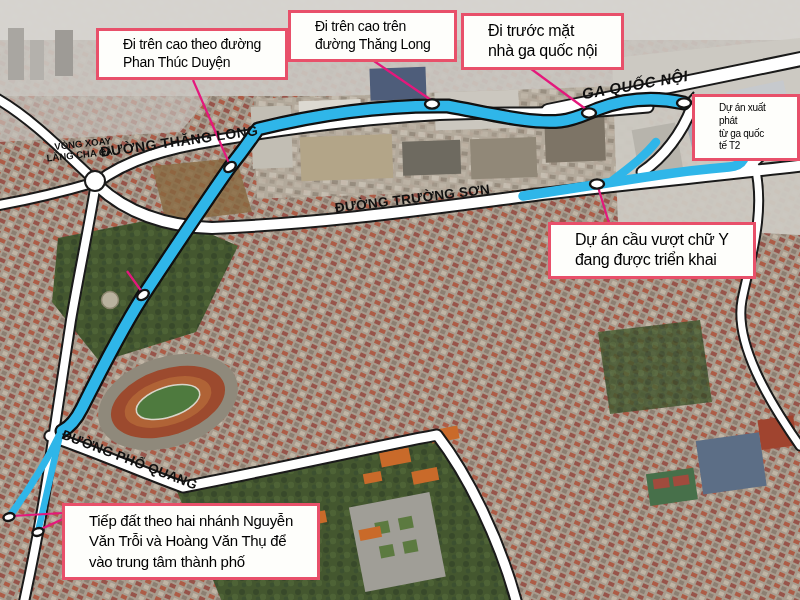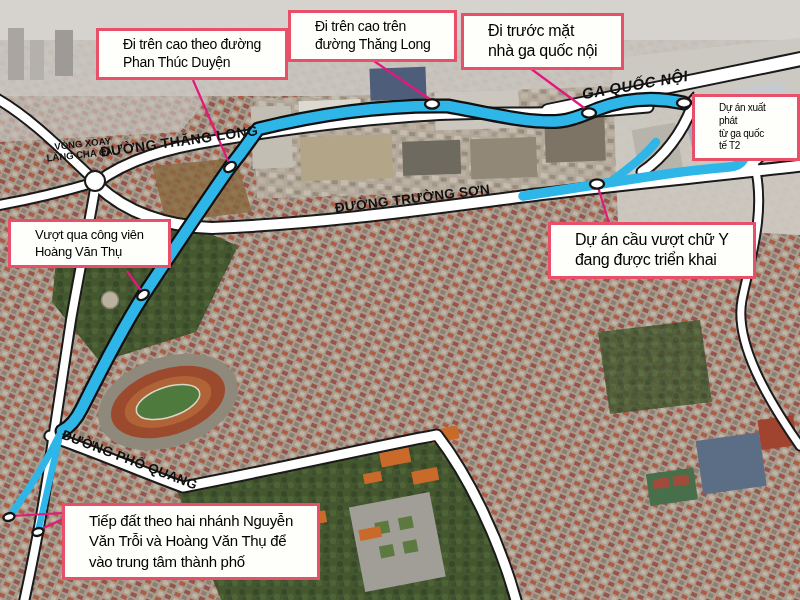--- a/index.html
+++ b/index.html
@@ -186,21 +186,19 @@
 </svg>
 
 <div class="callout c1">Đi trên cao theo đường
 Phan Thúc Duyện</div>
 <div class="callout c2">Đi trên cao trên
 đường Thăng Long</div>
 <div class="callout c3">Đi trước mặt
 nhà ga quốc nội</div>
 <div class="callout c4">Dự án xuất phát
 từ ga quốc tế T2</div>
-<div class="callout c5">Vượt qua công viên
-Hoàng Văn Thụ</div>
 <div class="callout c6">Dự án cầu vượt chữ Y
 đang được triển khai</div>
 <div class="callout c7">Tiếp đất theo hai nhánh Nguyễn
 Văn Trỗi và Hoàng Văn Thụ để
 vào trung tâm thành phố</div>
 
 </div>
 
 </body></html>

